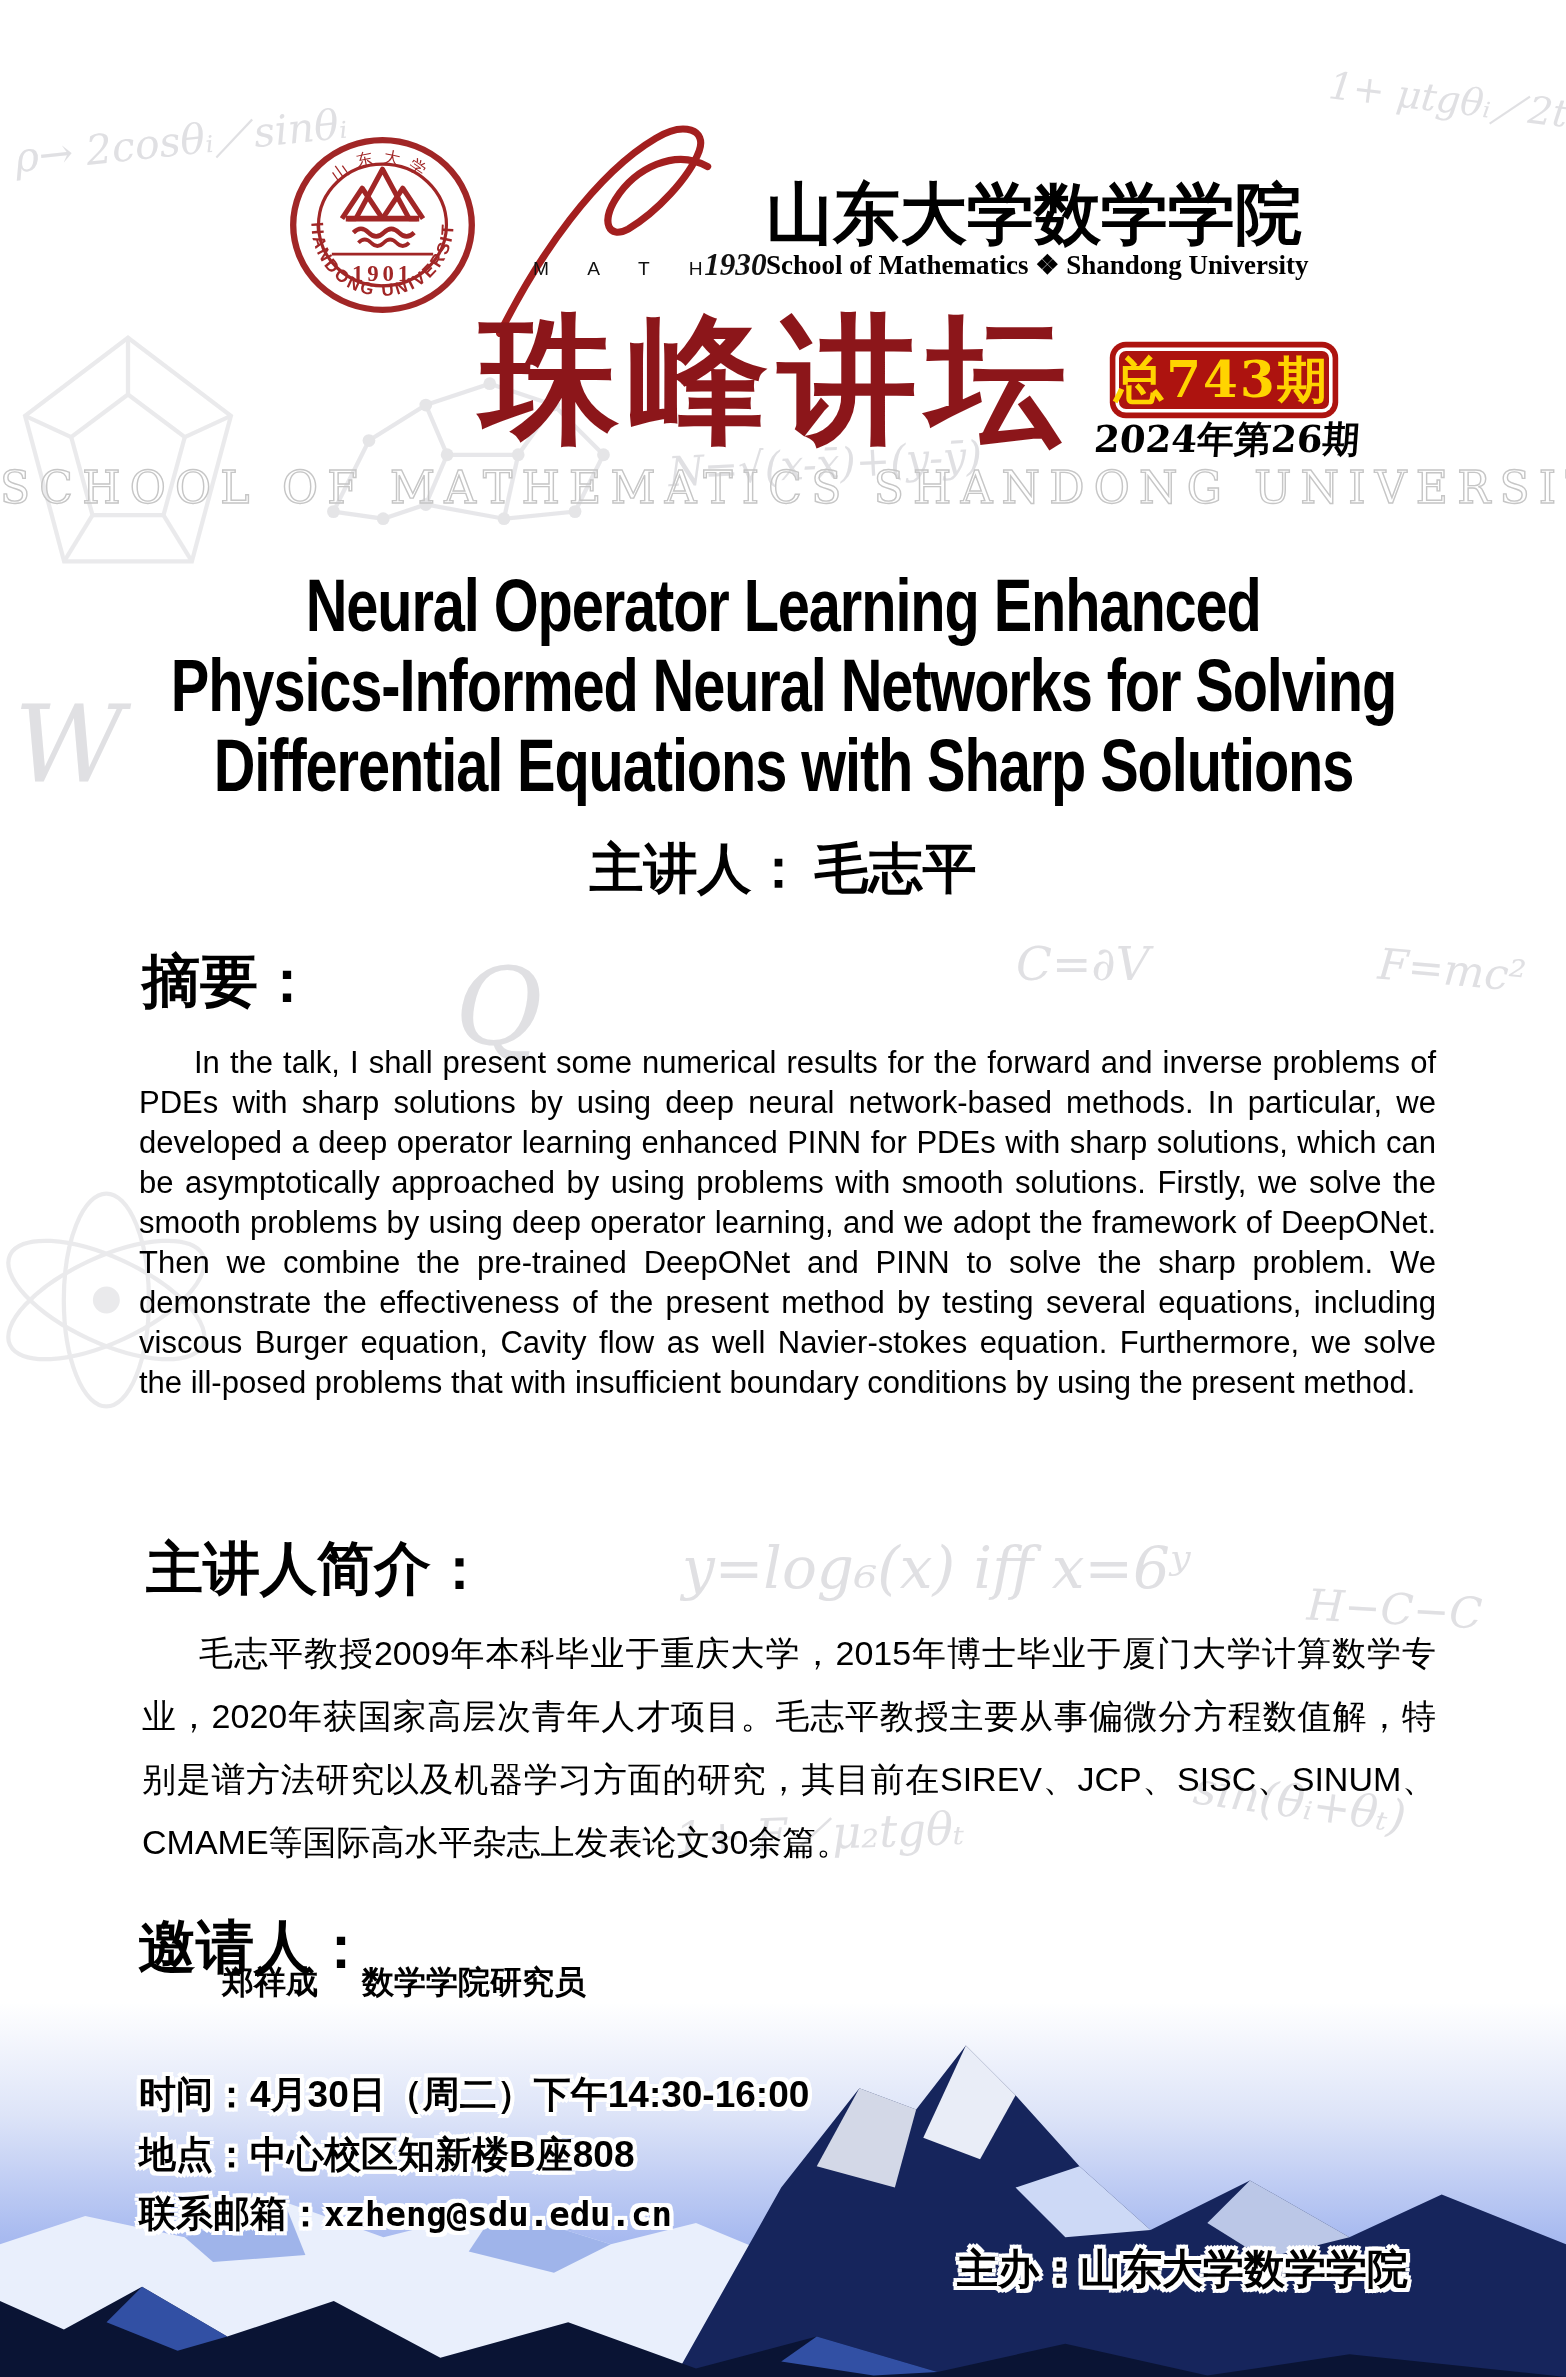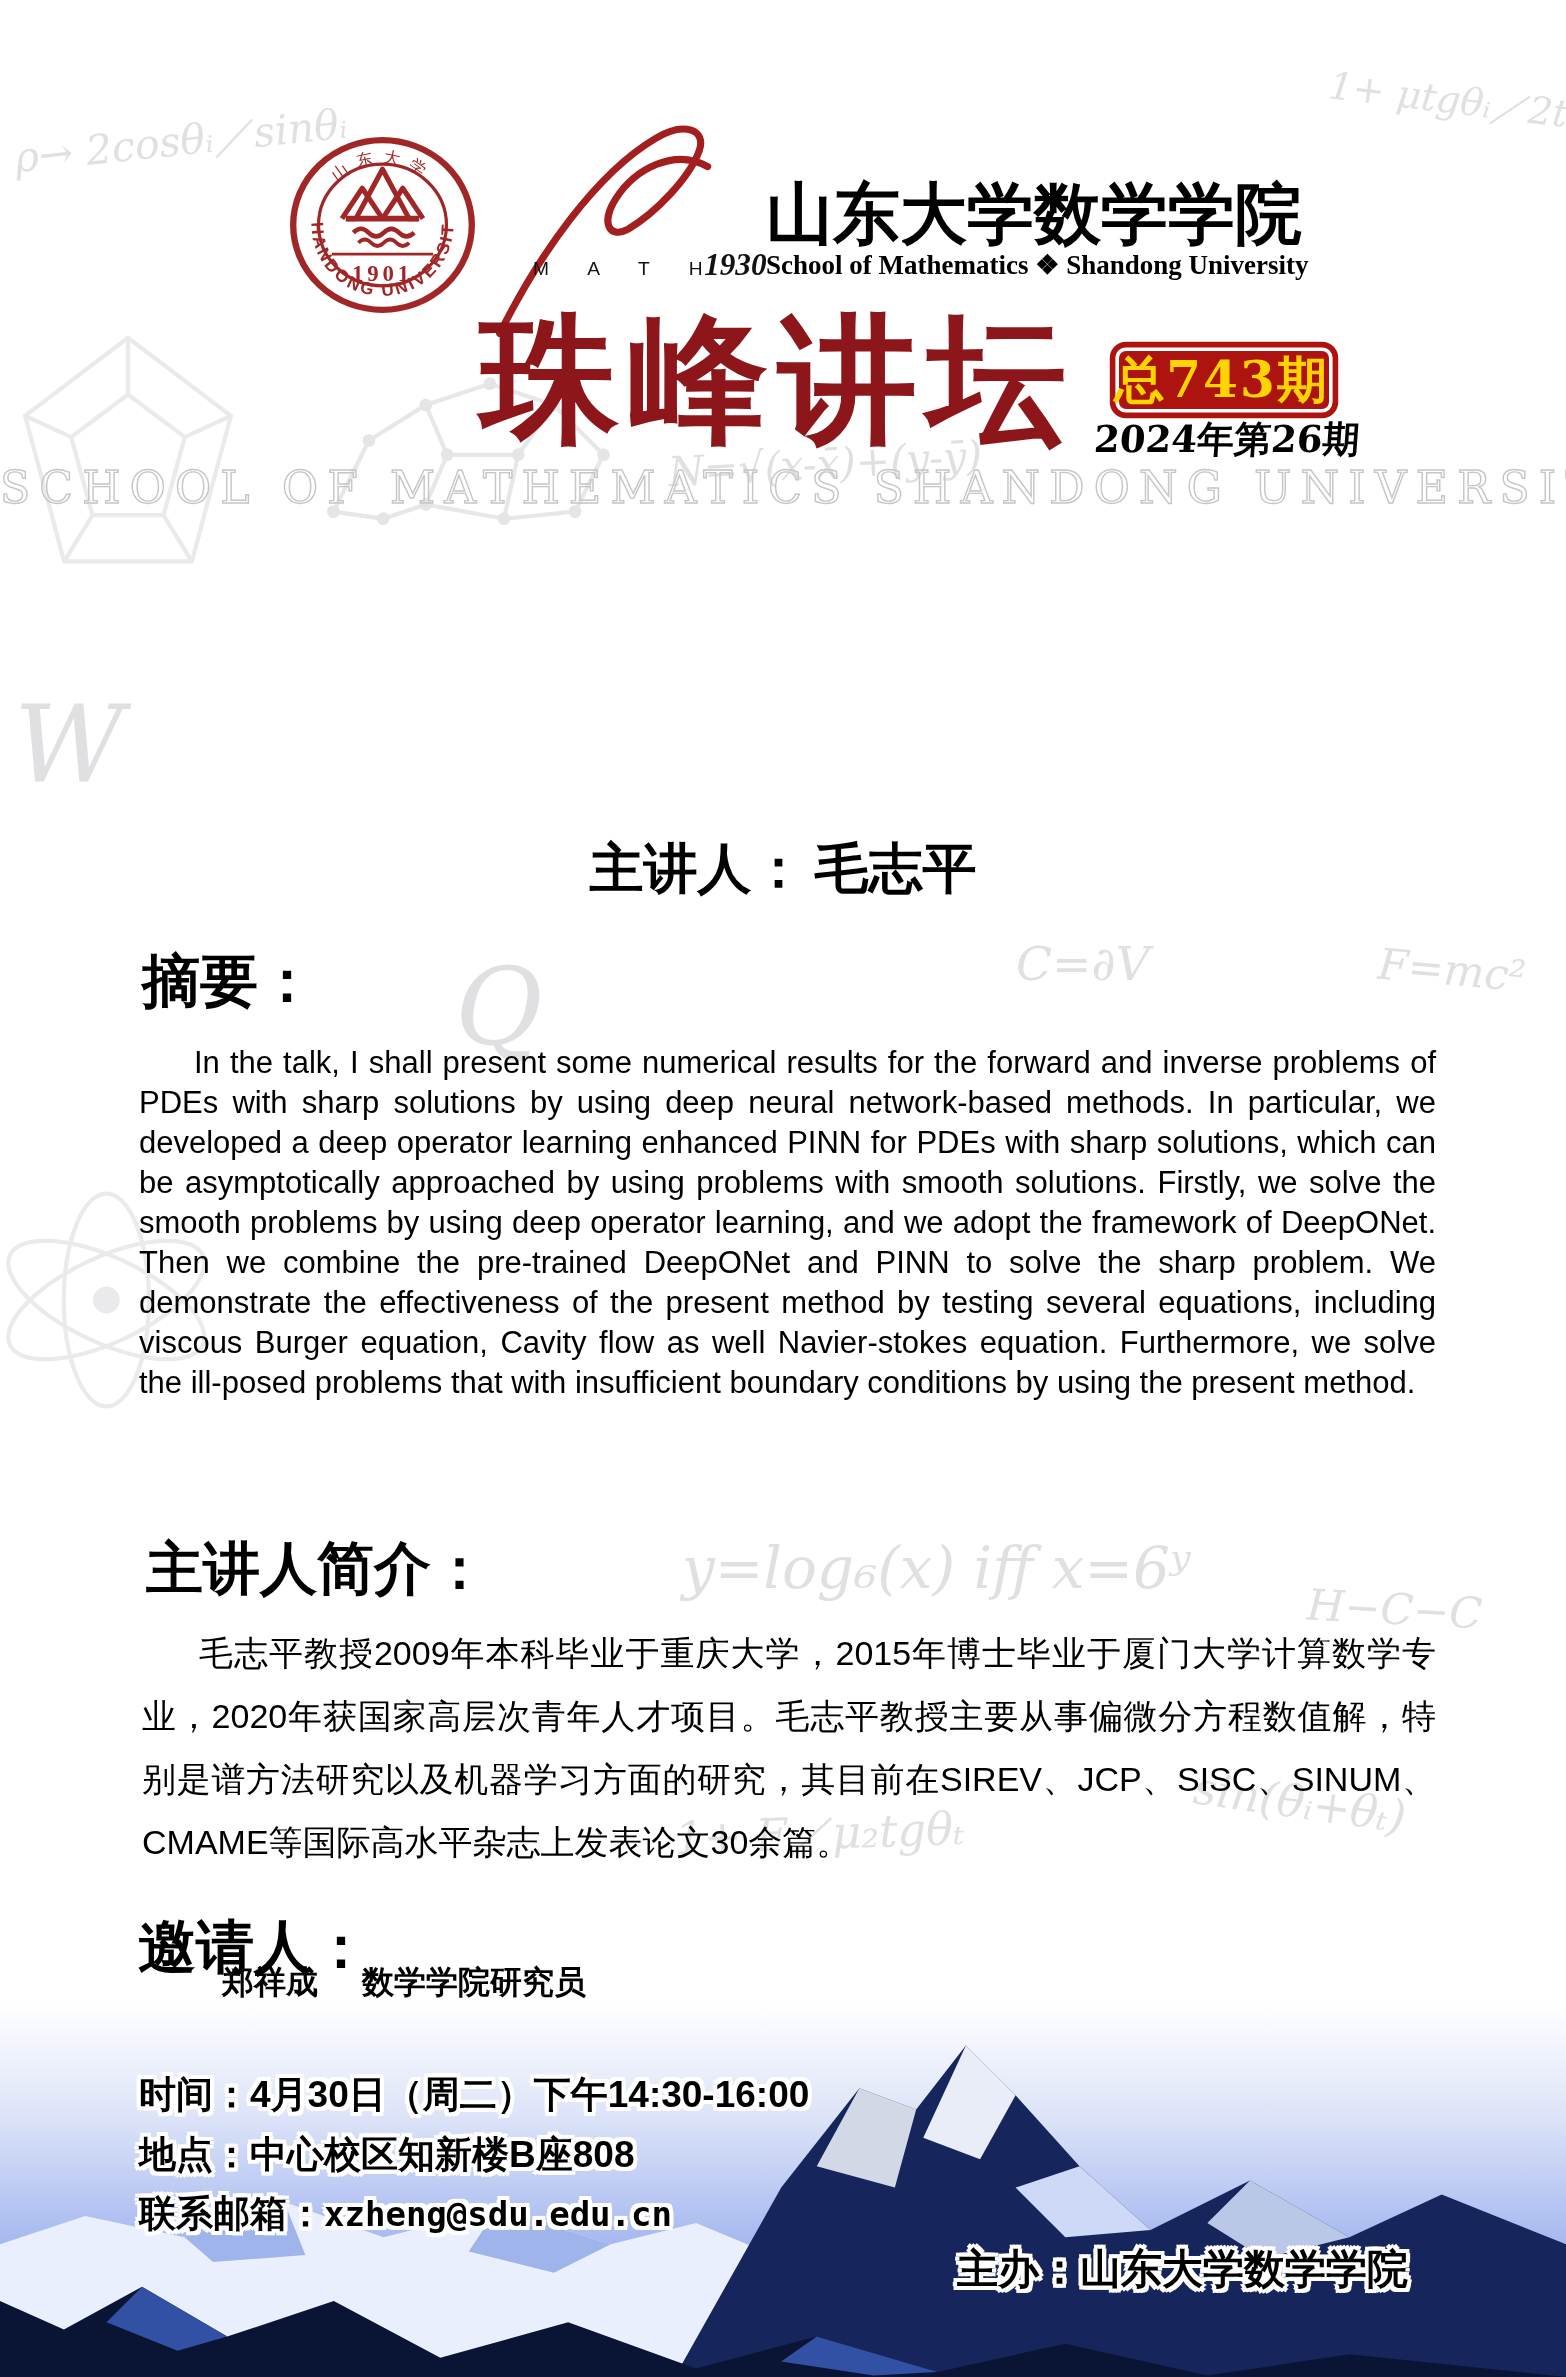--- a/index.html
+++ b/index.html
@@ -229,20 +229,31 @@
 
   <div class="cn-title">山东大学数学学院</div>
   <div class="en-title">School of Mathematics ❖ Shandong University</div>
 
   <div class="forum-title">珠峰讲坛</div>
   <div class="stamp">
     <span class="stamp-text">总743期</span>
   </div>
   <div class="issue-line">2024年第26期</div>
 
+  <div class="talk-title">
+    <div class="line">
+        <span>Neural Operator Learning Enhanced</span>
+      </div>
+    <div class="line">
+        <span>Physics-Informed Neural Networks for Solving</span>
+      </div>
+    <div class="line">
+        <span>Differential Equations with Sharp Solutions</span>
+      </div>
+  </div>
 
   <div class="speaker-line">
     <span class="speaker-label">主讲人：</span><span class="speaker-name">毛志平</span>
   </div>
 
   <div class="section-heading abstract-heading">摘要：</div>
   <div class="abstract-body">In the talk, I shall present some numerical results for the forward and inverse problems of PDEs with sharp solutions by using deep neural network-based methods. In particular, we developed a deep operator learning enhanced PINN for PDEs with sharp solutions, which can be asymptotically approached by using problems with smooth solutions. Firstly, we solve the smooth problems by using deep operator learning, and we adopt the framework of DeepONet. Then we combine the pre-trained DeepONet and PINN to solve the sharp problem. We demonstrate the effectiveness of the present method by testing several equations, including viscous Burger equation, Cavity flow as well Navier-stokes equation. Furthermore, we solve the ill-posed problems that with insufficient boundary conditions by using the present method.</div>
 
   <div class="section-heading bio-heading">主讲人简介：</div>
   <div class="bio-body">毛志平教授2009年本科毕业于重庆大学，2015年博士毕业于厦门大学计算数学专业，2020年获国家高层次青年人才项目。毛志平教授主要从事偏微分方程数值解，特别是谱方法研究以及机器学习方面的研究，其目前在SIREV、JCP、SISC、SINUM、CMAME等国际高水平杂志上发表论文30余篇。</div>

